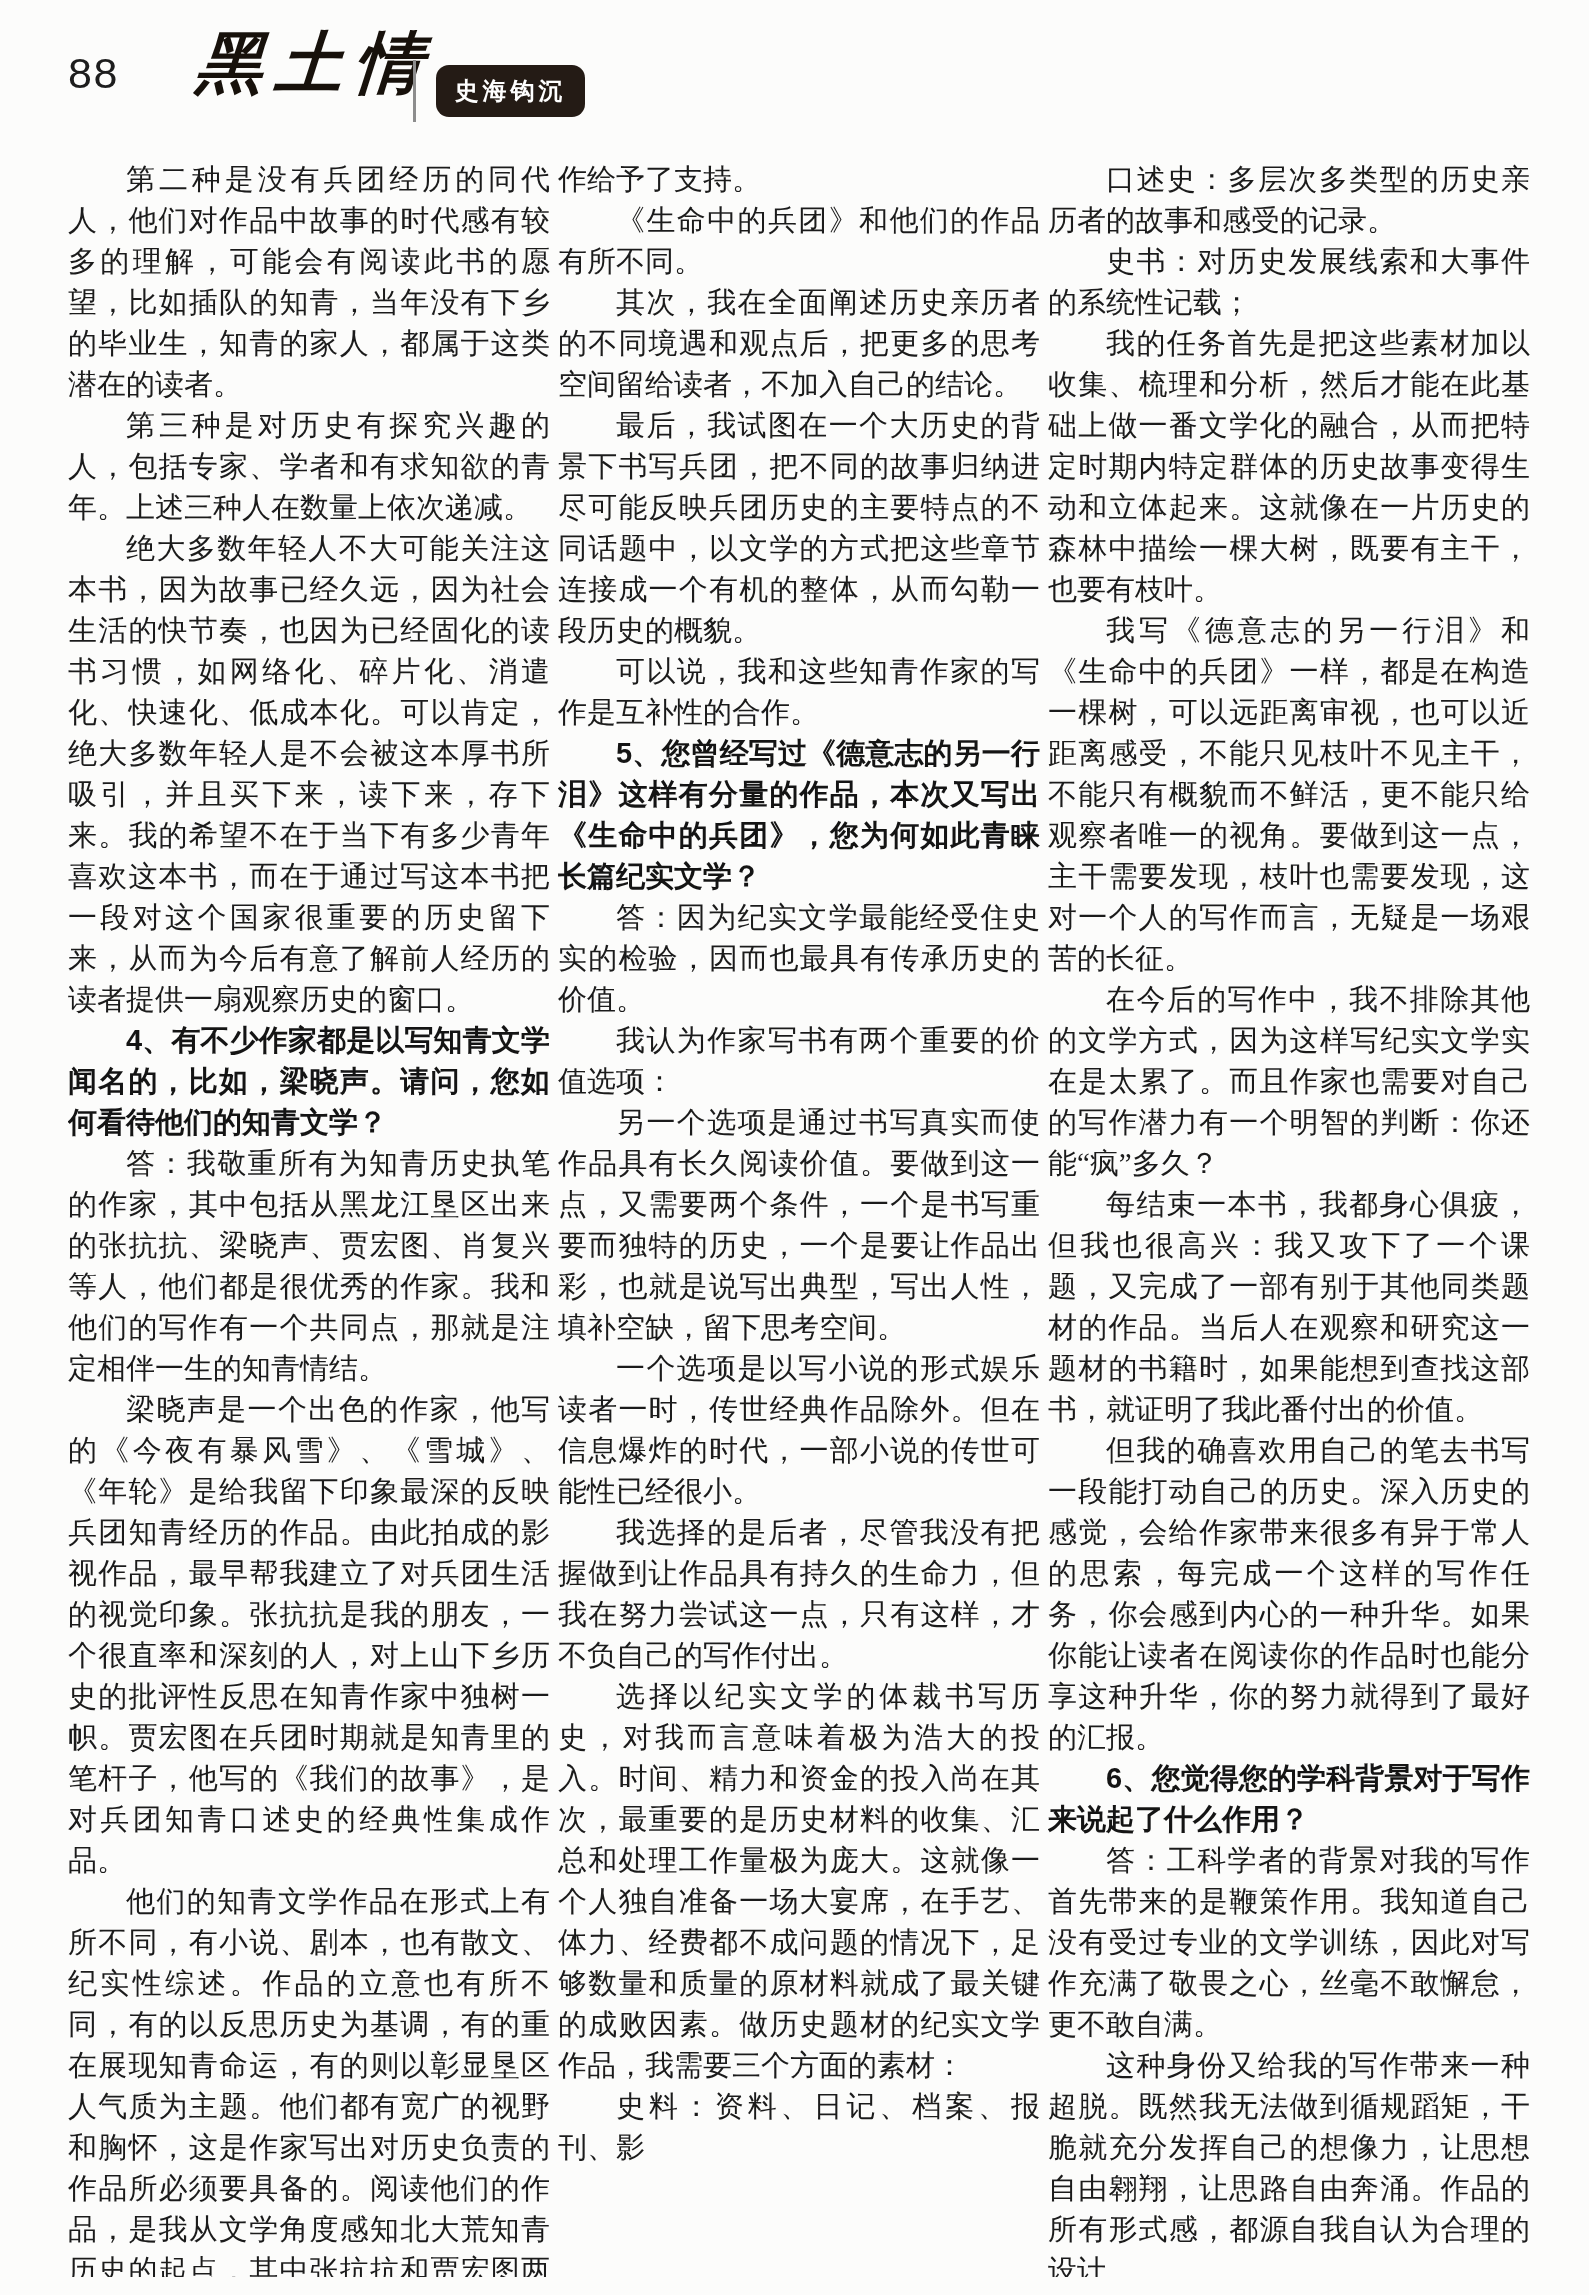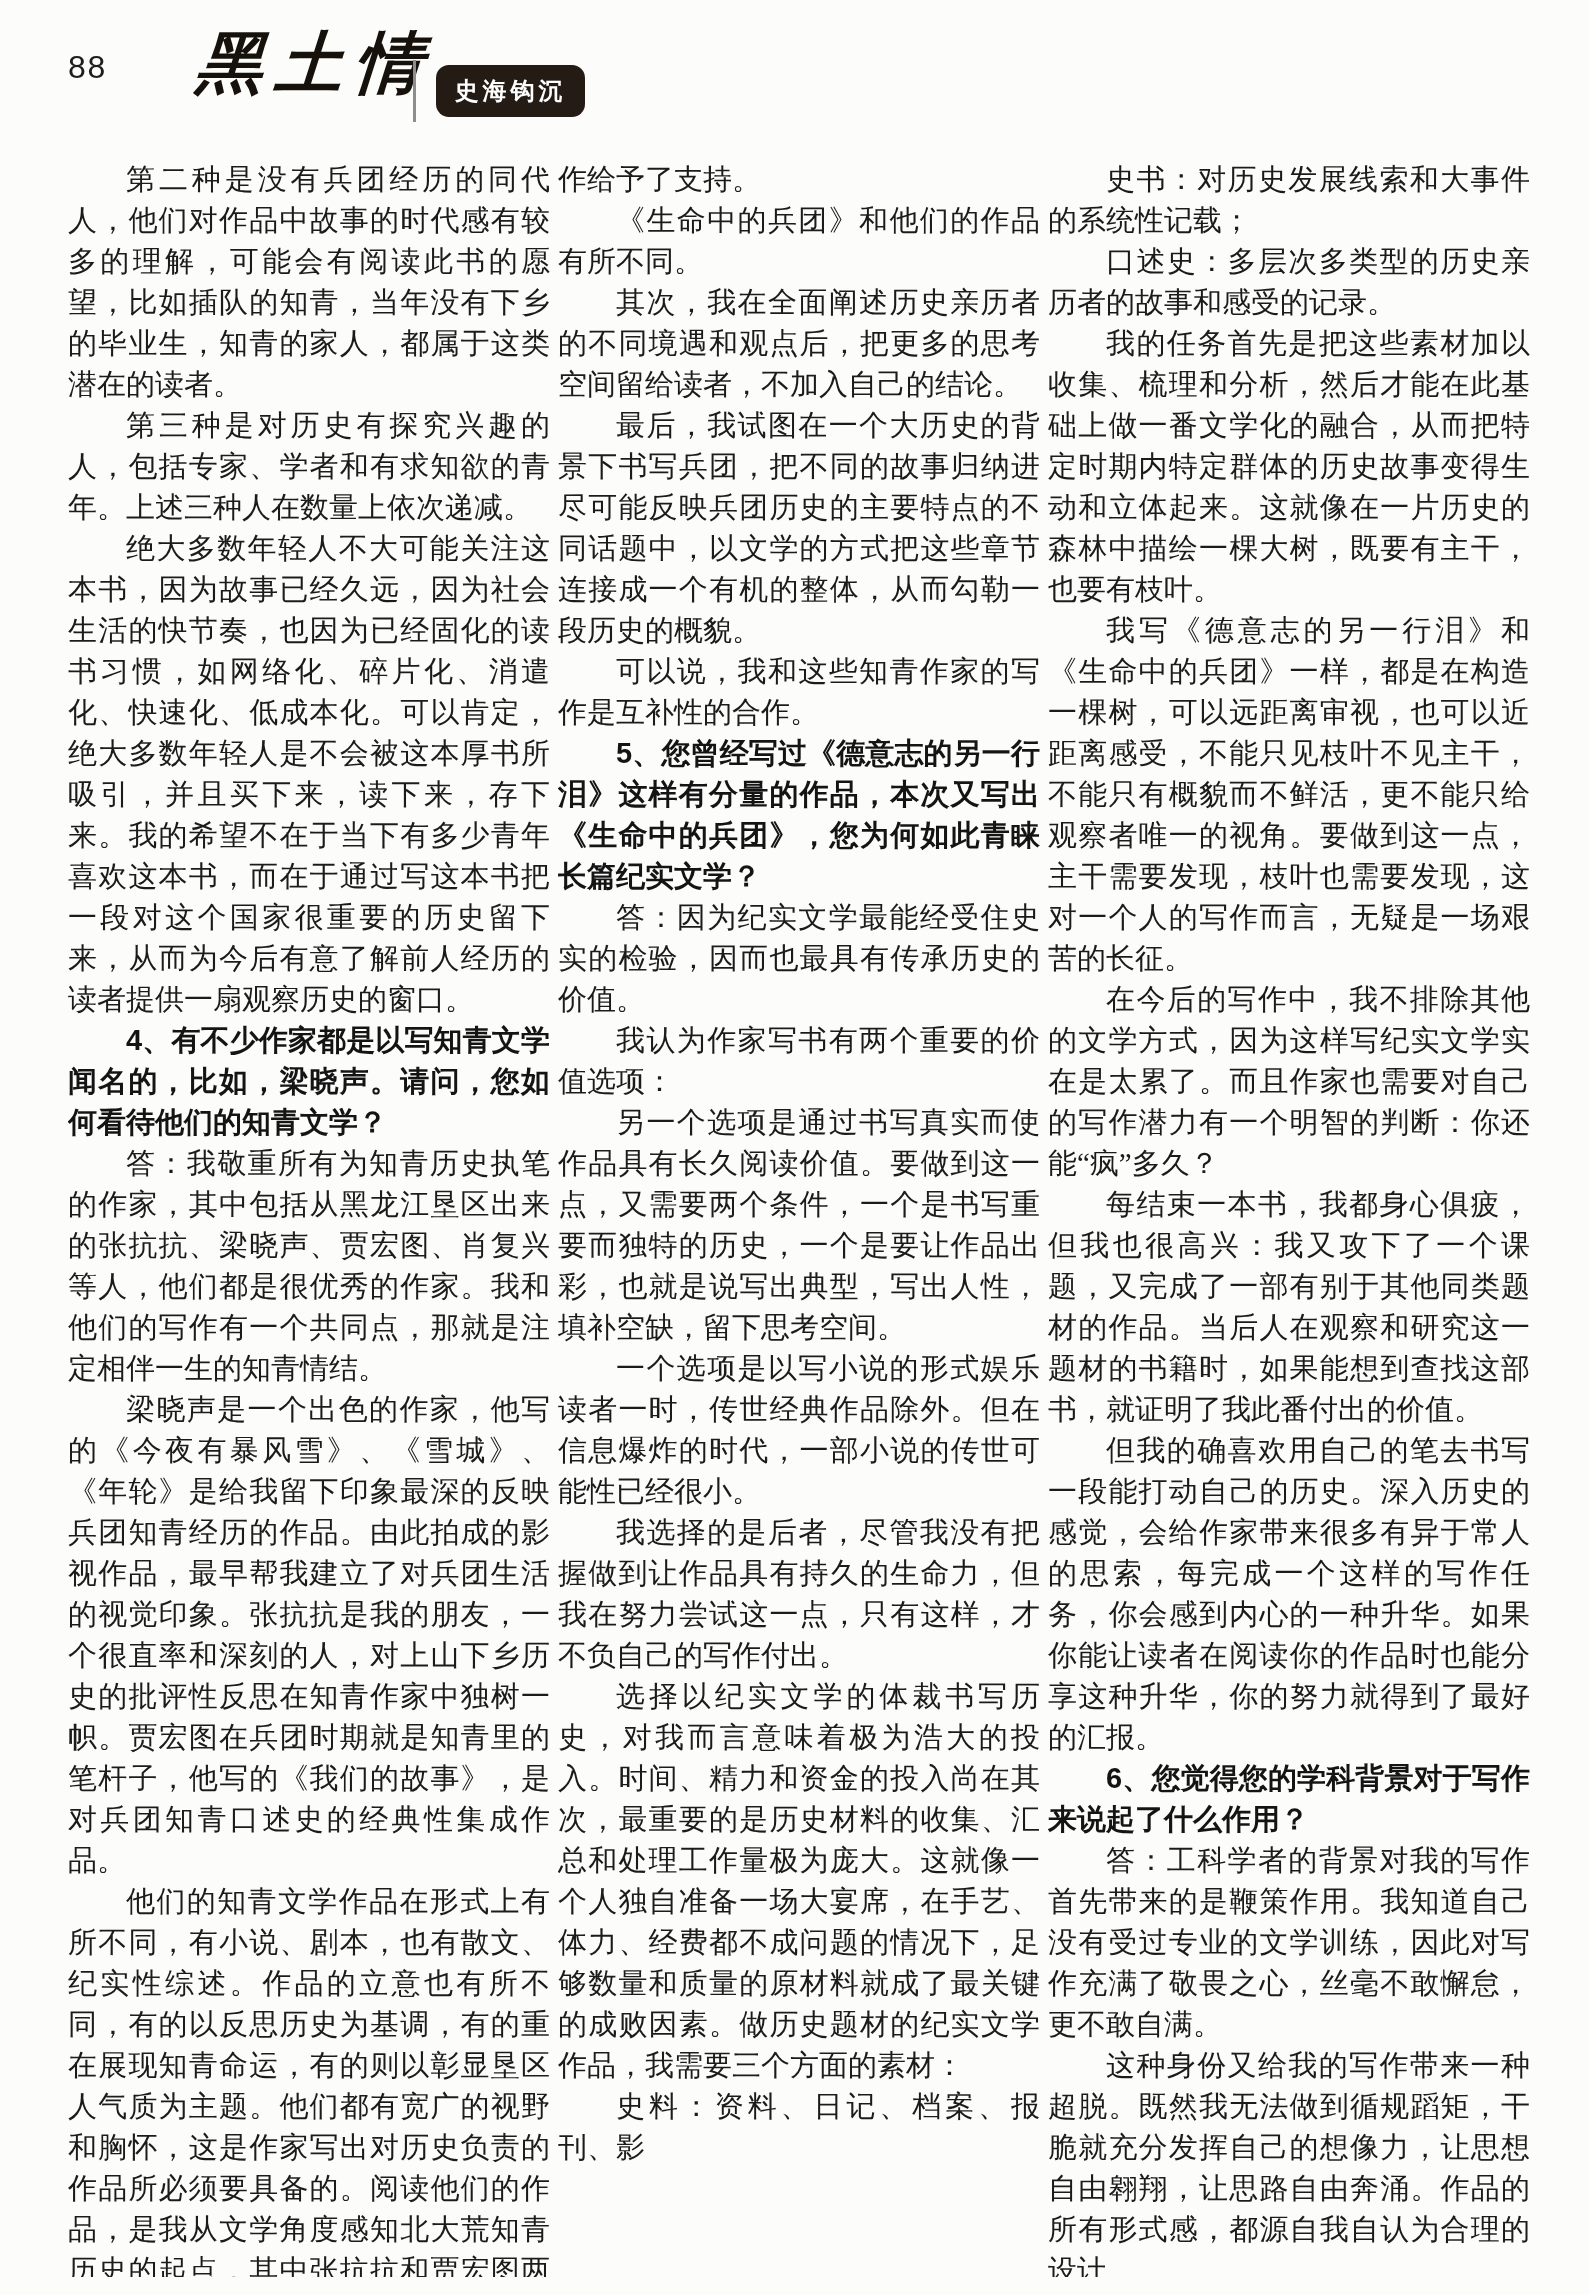--- a/index.html
+++ b/index.html
@@ -10,21 +10,21 @@
     font-family: "Liberation Serif", "DejaVu Serif", serif;
     color: #1b1b1b;
     overflow: hidden;
   }
   .page { position: absolute; inset: 0; }
 
   
   .page-num {
     position: absolute; left: 68px; top: 49px;
     font-family: "Liberation Sans", "DejaVu Sans", sans-serif;
-    font-size: 32px; font-weight: 500; color: #1d1d1d;
+    font-size: 43px; font-weight: 500; color: #1d1d1d;
     letter-spacing: 1.6px;
   }
   .logo {
     position: absolute; left: 196px; top: 17.5px;
     font-family: "DejaVu Serif", "Liberation Serif", serif;
     font-style: italic; font-weight: bold;
     font-size: 67px; letter-spacing: 12.7px;
     color: #17110b;
     transform: skewX(-4deg);
     white-space: nowrap;
@@ -100,22 +100,22 @@
         <p class="normal">答：因为纪实文学最能经受住史实的检验，因而也最具有传承历史的价值。</p>
         <p class="normal">我认为作家写书有两个重要的价值选项：</p>
         <p class="normal">另一个选项是通过书写真实而使作品具有长久阅读价值。要做到这一点，又需要两个条件，一个是书写重要而独特的历史，一个是要让作品出彩，也就是说写出典型，写出人性，填补空缺，留下思考空间。</p>
         <p class="normal">一个选项是以写小说的形式娱乐读者一时，传世经典作品除外。但在信息爆炸的时代，一部小说的传世可能性已经很小。</p>
         <p class="normal">我选择的是后者，尽管我没有把握做到让作品具有持久的生命力，但我在努力尝试这一点，只有这样，才不负自己的写作付出。</p>
         <p class="normal">选择以纪实文学的体裁书写历史，对我而言意味着极为浩大的投入。时间、精力和资金的投入尚在其次，最重要的是历史材料的收集、汇总和处理工作量极为庞大。这就像一个人独自准备一场大宴席，在手艺、体力、经费都不成问题的情况下，足够数量和质量的原材料就成了最关键的成败因素。做历史题材的纪实文学作品，我需要三个方面的素材：</p>
         <p class="normal">史料：资料、日记、档案、报刊、影</p>
       </div>
     <div class="col">
       <div>
+          <p class="normal">口述史：多层次多类型的历史亲历者的故事和感受的记录。</p>
           <p class="normal">史书：对历史发展线索和大事件的系统性记载；</p>
-          <p class="normal">口述史：多层次多类型的历史亲历者的故事和感受的记录。</p>
           <p class="normal">我的任务首先是把这些素材加以收集、梳理和分析，然后才能在此基础上做一番文学化的融合，从而把特定时期内特定群体的历史故事变得生动和立体起来。这就像在一片历史的森林中描绘一棵大树，既要有主干，也要有枝叶。</p>
           <p class="normal">我写《德意志的另一行泪》和《生命中的兵团》一样，都是在构造一棵树，可以远距离审视，也可以近距离感受，不能只见枝叶不见主干，不能只有概貌而不鲜活，更不能只给观察者唯一的视角。要做到这一点，主干需要发现，枝叶也需要发现，这对一个人的写作而言，无疑是一场艰苦的长征。</p>
           <p class="normal">在今后的写作中，我不排除其他的文学方式，因为这样写纪实文学实在是太累了。而且作家也需要对自己的写作潜力有一个明智的判断：你还能“疯”多久？</p>
           <p class="normal">每结束一本书，我都身心俱疲，但我也很高兴：我又攻下了一个课题，又完成了一部有别于其他同类题材的作品。当后人在观察和研究这一题材的书籍时，如果能想到查找这部书，就证明了我此番付出的价值。</p>
           <p class="normal">但我的确喜欢用自己的笔去书写一段能打动自己的历史。深入历史的感觉，会给作家带来很多有异于常人的思索，每完成一个这样的写作任务，你会感到内心的一种升华。如果你能让读者在阅读你的作品时也能分享这种升华，你的努力就得到了最好的汇报。</p>
           <p class="question">6、您觉得您的学科背景对于写作来说起了什么作用？</p>
           <p class="normal">答：工科学者的背景对我的写作首先带来的是鞭策作用。我知道自己没有受过专业的文学训练，因此对写作充满了敬畏之心，丝毫不敢懈怠，更不敢自满。</p>
           <p class="normal">这种身份又给我的写作带来一种超脱。既然我无法做到循规蹈矩，干脆就充分发挥自己的想像力，让思想自由翱翔，让思路自由奔涌。作品的所有形式感，都源自我自认为合理的设计</p>
         </div>
 

